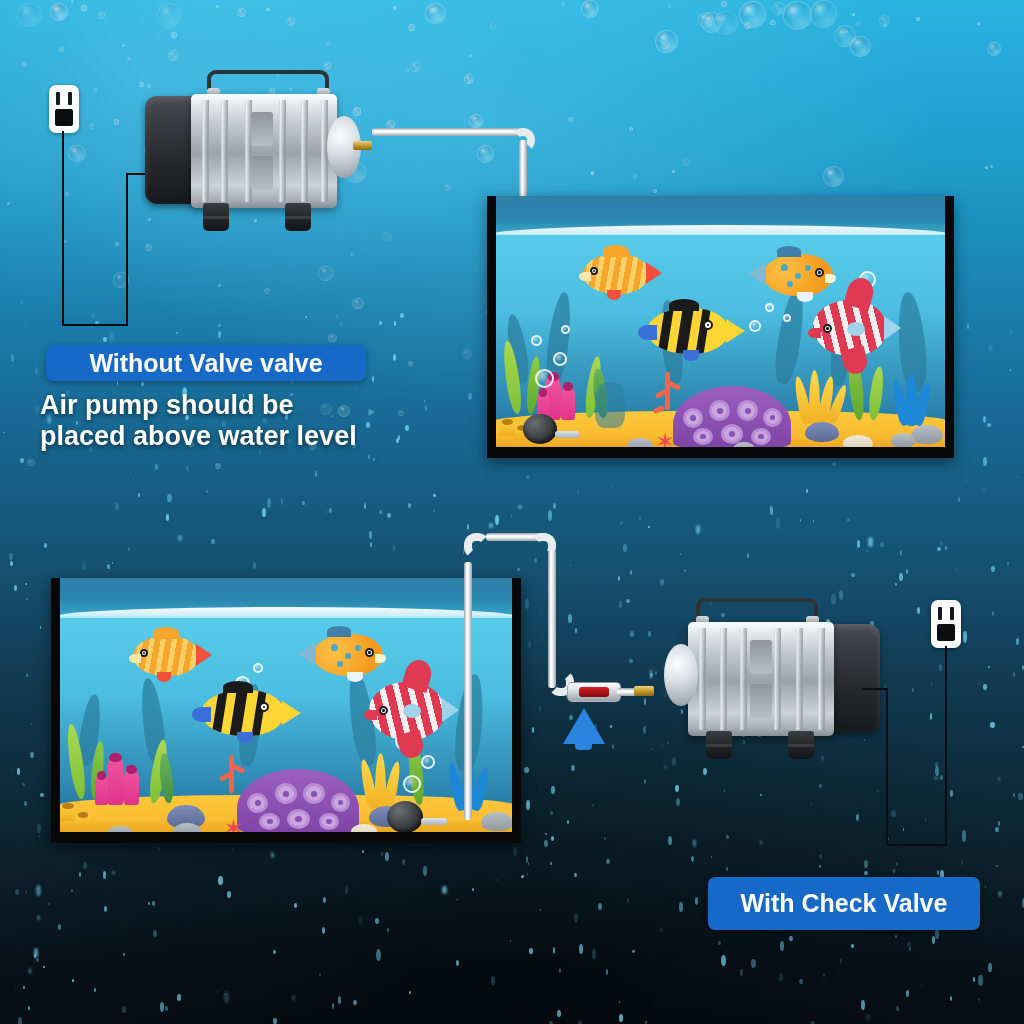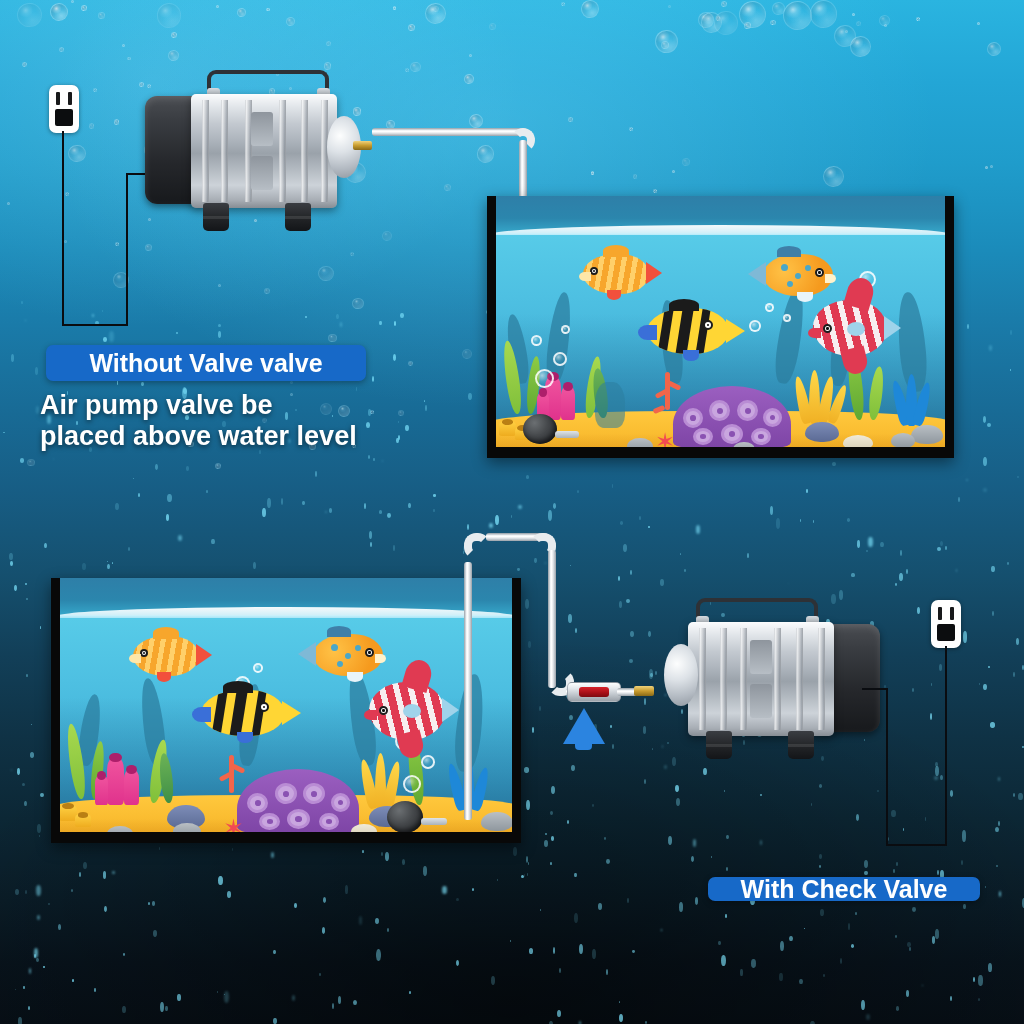--- a/index.html
+++ b/index.html
@@ -1055,21 +1055,21 @@
         <div class="ffin" style="left:-5px; top:28px; width:13px; height:10px; background:#e03a52; border-radius:50% 0 0 50%;"></div>
         <div class="ffin" style="left:34px; top:22px; width:18px; height:14px; background:#9fd3ea; border-radius:50%;"></div>
       </div>
     </div>
     <div class="frame"></div>
   </div>
 
   <div class="badge" style="left:46px; top:345px; width:320px; height:36px;">
     <span>Without Valve valve</span>
   </div>
-  <div class="caption" style="left:40px; top:390px; width:470px;">Air pump valve be
+  <div class="caption" style="left:40px; top:390px; width:470px;">Air pump should be
 placed above water level</div>
 
   <div class="tank" style="left:51px; top:578px; width:470px; height:265px;">
     <div class="glass">
       <div class="water-air"></div>
       <div class="surface"></div>
       <div class="water-body"></div>
       <div class="water-deep"></div>
 
       <div class="silh" style="left:30px;  top:116px; width:18px; height:72px; transform:rotate(8deg);"></div>
@@ -1247,17 +1247,17 @@
     <div class="plate"></div>
     <div class="slot" style="left:7px; top:7px; width:4px; height:13px;"></div>
     <div class="slot" style="right:7px; top:7px; width:4px; height:13px;"></div>
     <div class="blk" style="left:6px; top:24px; right:6px; height:17px;"></div>
   </div>
   <div class="cord" style="left:945px; top:646px; width:2px; height:200px;"></div>
   <div class="cord" style="left:886px; top:844px; width:61px; height:2px;"></div>
   <div class="cord" style="left:886px; top:688px; width:2px; height:158px;"></div>
   <div class="cord" style="left:862px; top:688px; width:26px; height:2px;"></div>
 
-  <div class="badge" style="left:708px; top:877px; width:272px; height:24px;">
+  <div class="badge" style="left:708px; top:877px; width:272px; height:53px;">
     <span>With Check Valve</span>
   </div>
 
 </div>
 
 </body></html>

